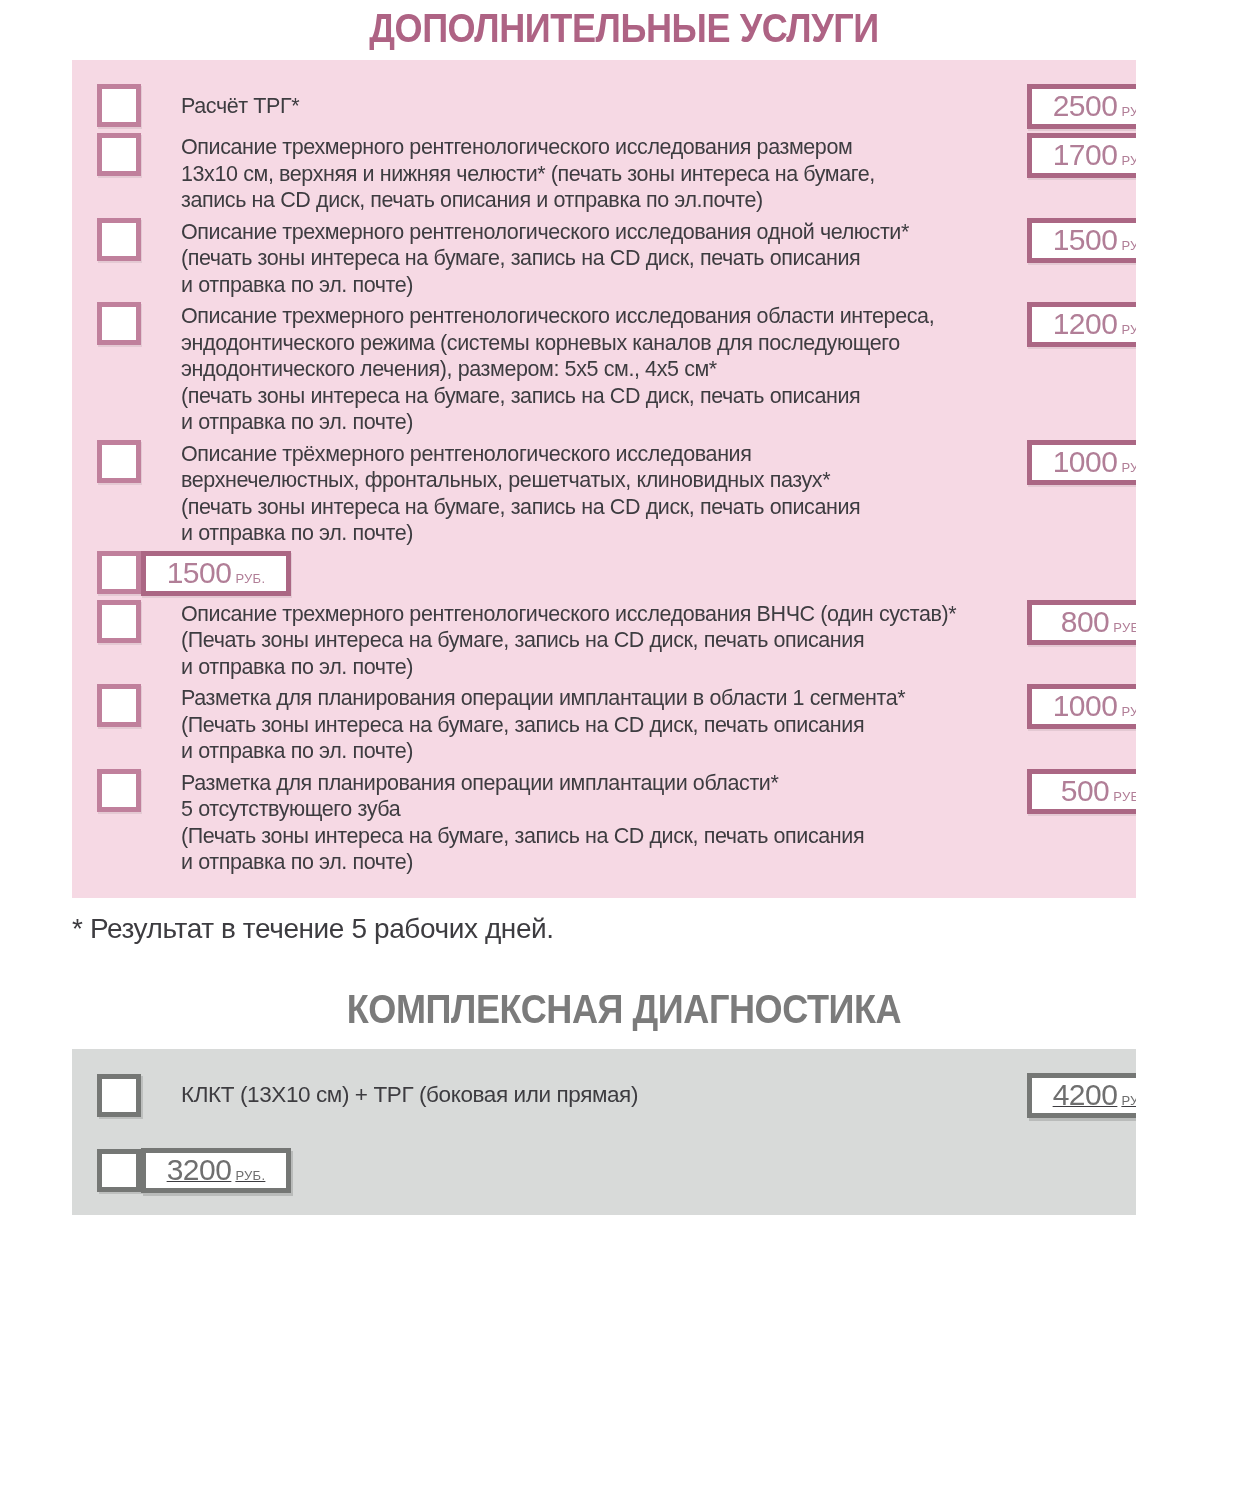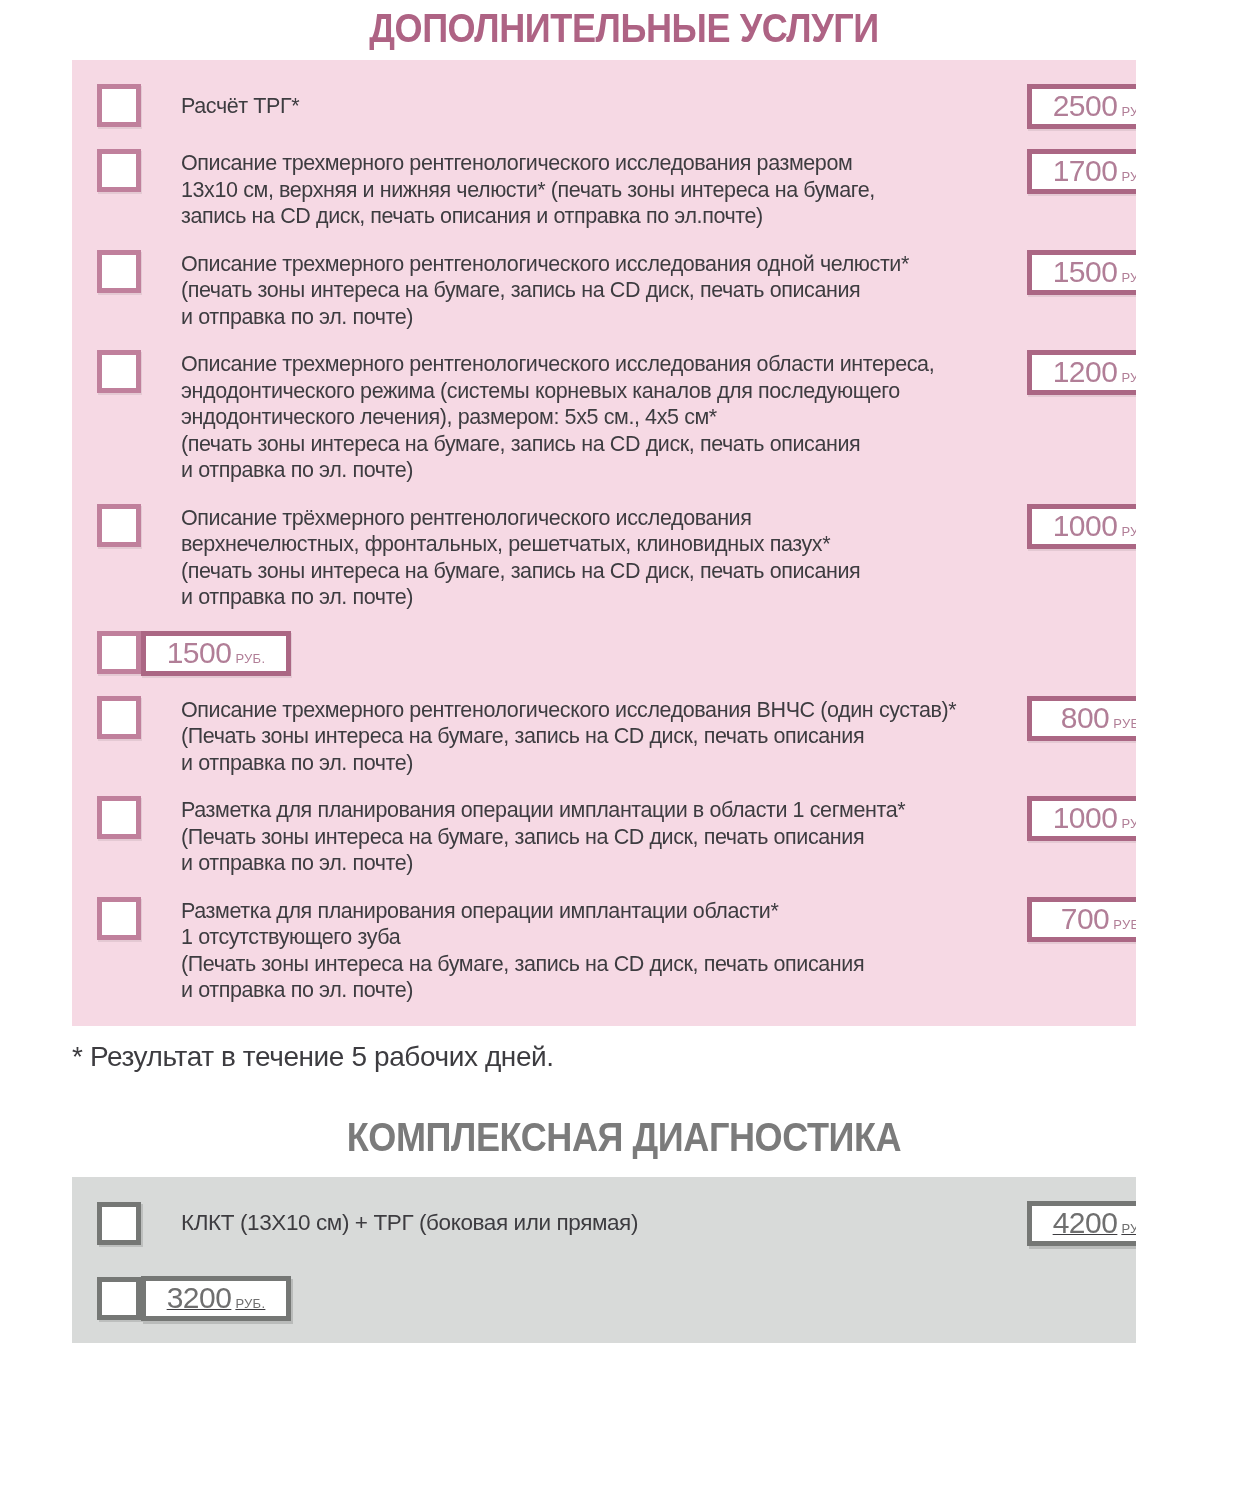--- a/index.html
+++ b/index.html
@@ -33,21 +33,21 @@
   .gray-title { color: #7b7b7b; margin-top: 42px; margin-bottom: 18px; }
 
   .panel {
     width: 1130px;
     margin-left: 72px;
     box-sizing: border-box;
     padding: 24px 25px 22px 25px;
     display: flex;
     flex-direction: column;
   }
-  .panel.pink { background: #f6d9e4; gap: 20px; }
+  .panel.pink { background: #f6d9e4; gap: 4px; }
   .panel.gray { background: #d8dad9; gap: 30px; margin-top: 2px; }
 
   .row { display: flex; }
   .panel.pink .row { align-items: flex-start; }
   .panel.gray .row { align-items: center; }
 
   .checkbox {
     flex: 0 0 auto;
     width: 34px;
     height: 33px;
@@ -162,24 +162,24 @@
     <span class="checkbox"></span>
     <div class="desc">Разметка для планирования операции имплантации в области 1 сегмента*
 (Печать зоны интереса на бумаге, запись на CD диск, печать описания
 и отправка по эл. почте)</div>
     <div class="price"><span class="num">1000</span><span class="cur">РУБ.</span></div>
   </div>
 
   <div class="row">
     <span class="checkbox"></span>
     <div class="desc">Разметка для планирования операции имплантации области*
-1 отсутствующего зуба
+5 отсутствующего зуба
 (Печать зоны интереса на бумаге, запись на CD диск, печать описания
 и отправка по эл. почте)</div>
-    <div class="price"><span class="num">700</span><span class="cur">РУБ.</span></div>
+    <div class="price"><span class="num">500</span><span class="cur">РУБ.</span></div>
   </div>
 </div>
 
   <div class="footnote">* Результат в течение 5 рабочих дней.</div>
 
   <h2 class="section-title gray-title">КОМПЛЕКСНАЯ ДИАГНОСТИКА</h2>
 
   <div class="panel gray">
   <div class="row">
     <span class="checkbox"></span>

